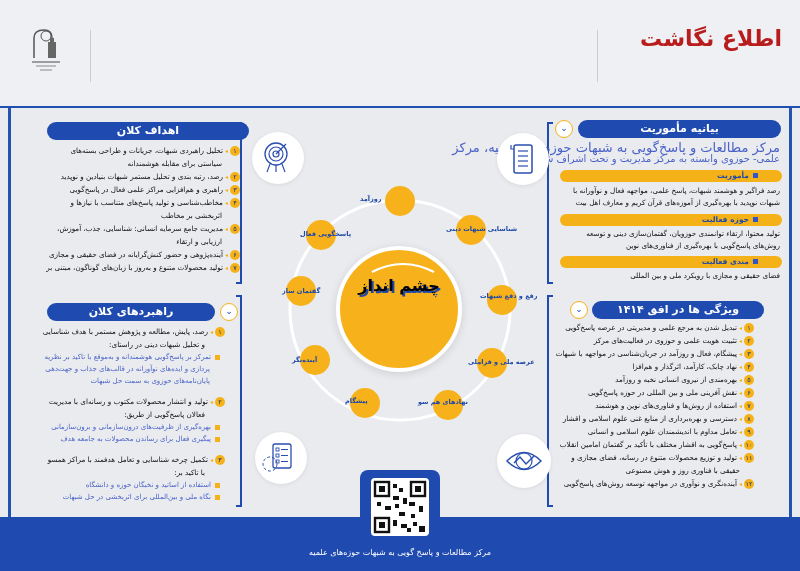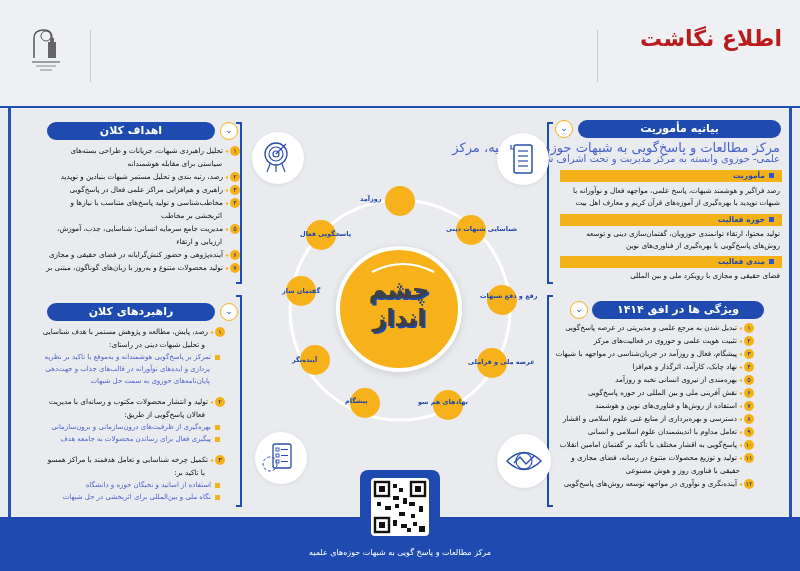--- a/index.html
+++ b/index.html
@@ -12,28 +12,28 @@
 .logo{position:absolute;left:28px;top:28px;width:40px;height:50px}
 .frame{position:absolute;border:3px solid #2452b0;border-radius:0}
 .panel-head{position:absolute;height:18px;background:#1f4bb0;border-radius:10px;color:#fff;font-size:11px;font-weight:bold;text-align:center;line-height:18px}
 .chev{position:absolute;width:18px;height:18px;border-radius:50%;border:1.5px solid #f5b218;background:#fff;color:#1f4bb0;font-size:9px;text-align:center;line-height:15px}
 .item{position:absolute;font-size:7.2px;color:#111;line-height:11px;text-align:right;white-space:nowrap}
 .item b{font-weight:normal}
 .num{display:inline-block;width:10px;height:10px;border-radius:50%;background:#f5b218;color:#1f3070;font-size:6.5px;text-align:center;line-height:10px;margin-left:2px;vertical-align:middle}
 .arrow{color:#f5b218;font-size:6px;margin-left:2px}
 .sub{position:absolute;font-size:7px;color:#4a62c8;line-height:11px;text-align:right;white-space:nowrap}
 .sq{display:inline-block;width:5px;height:5px;background:#f5b218;margin-left:4px;vertical-align:middle}
-.ybar{position:absolute;height:12px;background:#f5b218;border-radius:0;font-size:7.5px;color:#1f48a8;font-weight:bold;padding-right:8px;line-height:12px}
+.ybar{position:absolute;height:12px;background:#f5b218;border-radius:6px;font-size:7.5px;color:#1f48a8;font-weight:bold;padding-right:24px;line-height:12px}
 .ybar .dot{display:inline-block;width:5px;height:5px;background:#3355cc;margin-left:4px}
 .bracket{position:absolute;width:6px;border:2px solid #1f4bb0}
 .icon-circle{position:absolute;width:52px;height:52px;border-radius:50%;background:#fff;box-shadow:0 1px 4px rgba(0,0,0,0.08)}
 .node{position:absolute;width:30px;height:30px;border-radius:50%;background:#f7b21b}
 .nlabel{position:absolute;font-size:6.5px;font-weight:bold;color:#1f48a8;white-space:nowrap}
 .bigcircle{position:absolute;left:336px;top:246px;width:126px;height:126px;border-radius:50%;background:#f7b21b;border:4px solid #fff;box-shadow:0 2px 8px rgba(0,0,0,0.12)}
-.bigt1{position:absolute;left:0;width:100%;top:26px;text-align:center;font-size:24px;font-weight:bold;color:#404040;text-shadow:2px 2px 0 #1f48a8}
+.bigt1{position:absolute;left:0;width:100%;top:26px;text-align:center;font-size:16px;font-weight:bold;color:#000000;text-shadow:2px 2px 0 #1f48a8}
 .bigt2{position:absolute;left:0;width:100%;top:58px;text-align:center;font-size:34px;font-weight:bold;color:#fff;text-shadow:2px 2px 0 #1f48a8;direction:ltr}
 .footer{position:absolute;left:0;top:517px;width:800px;height:54px;background:#1f4bb0}
 .footer-text{position:absolute;left:0;width:800px;top:548px;text-align:center;color:#fff;font-size:8px}
 .qrbox{position:absolute;left:360px;top:470px;width:80px;height:64px;background:#1f4bb0;border-radius:8px 8px 0 0}
 .qr{position:absolute;left:371px;top:478px;width:58px;height:58px;background:#fff;border-radius:4px}
 </style>
 </head>
 <body>
 
 <div class="header">
@@ -104,21 +104,21 @@
 <div class="icon-circle" style="left:497px;top:434px;width:54px;height:54px">
   <svg width="54" height="54" viewBox="0 0 54 54">
     <path d="M10 27 Q27 10 44 27 Q27 44 10 27 Z" fill="none" stroke="#2a4fb0" stroke-width="1.5"></path>
     <path d="M17 29 L23 23 L29 30 L37 22" fill="none" stroke="#2a4fb0" stroke-width="1.5"></path>
     <circle cx="27" cy="27" r="8" fill="none" stroke="#2a4fb0" stroke-width="1.2"></circle>
   </svg>
 </div>
 
 <div class="bracket" style="left:236px;top:122px;height:162px;border-left:none"></div>
 <div class="chev" style="left:220px;top:122px">⌄</div>
-<div class="panel-head" style="left:47px;top:122px;width:168px">اهداف کلان</div>
+<div class="panel-head" style="left:47px;top:122px;width:202px">اهداف کلان</div>
 
 <div>
   <div class="item" style="right:560px;top:145px"><span class="num">۱</span><span class="arrow">◂</span><b>تحلیل راهبردی شبهات، جریانات و طراحی بسته‌های</b></div>
   <div class="item" style="right:578px;top:158px">سیاستی برای مقابله هوشمندانه</div>
   <div class="item" style="right:560px;top:171px"><span class="num">۲</span><span class="arrow">◂</span><span>رصد، رتبه بندی و تحلیل مستمر شبهات بنیادین و نوپدید</span></div>
   <div class="item" style="right:560px;top:184px"><span class="num">۳</span><span class="arrow">◂</span><b>راهبری و هم‌افزایی مراکز علمی فعال در پاسخ‌گویی</b></div>
   <div class="item" style="right:560px;top:197px"><span class="num">۴</span><span class="arrow">◂</span><b>مخاطب‌شناسی و تولید پاسخ‌های متناسب با نیازها و</b></div>
   <div class="item" style="right:578px;top:210px">اثربخشی بر مخاطب</div>
   <div class="item" style="right:560px;top:223px"><span class="num">۵</span><span class="arrow">◂</span><span>مدیریت جامع سرمایه انسانی: شناسایی، جذب، آموزش،</span></div>
   <div class="item" style="right:578px;top:236px">ارزیابی و ارتقاء</div>

